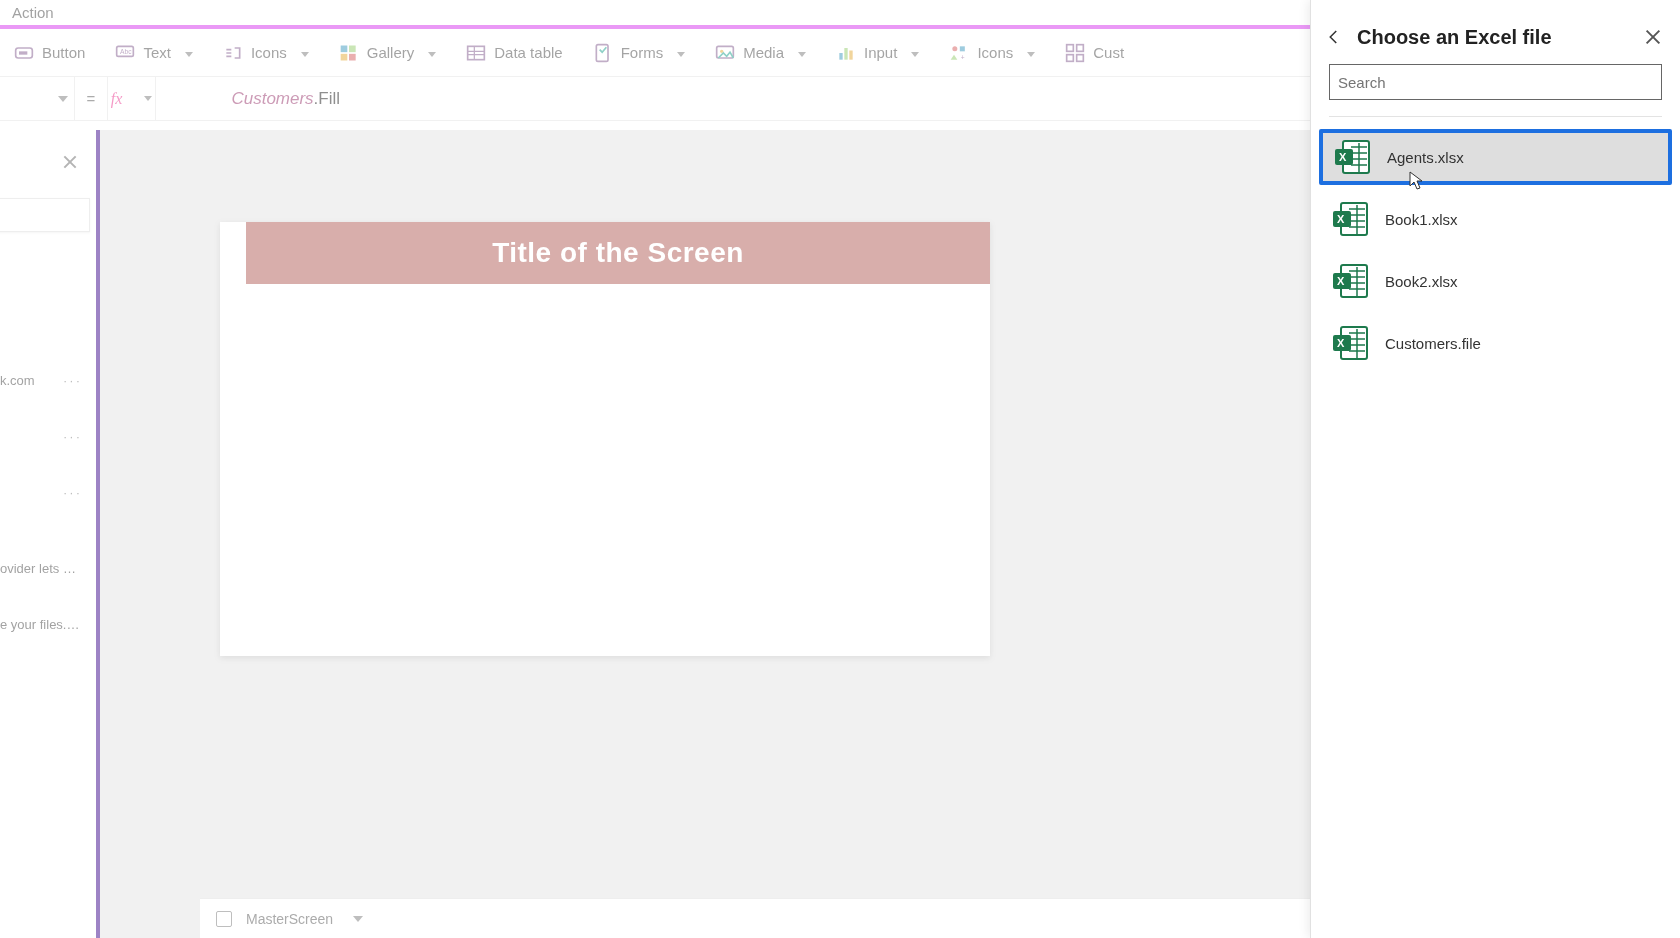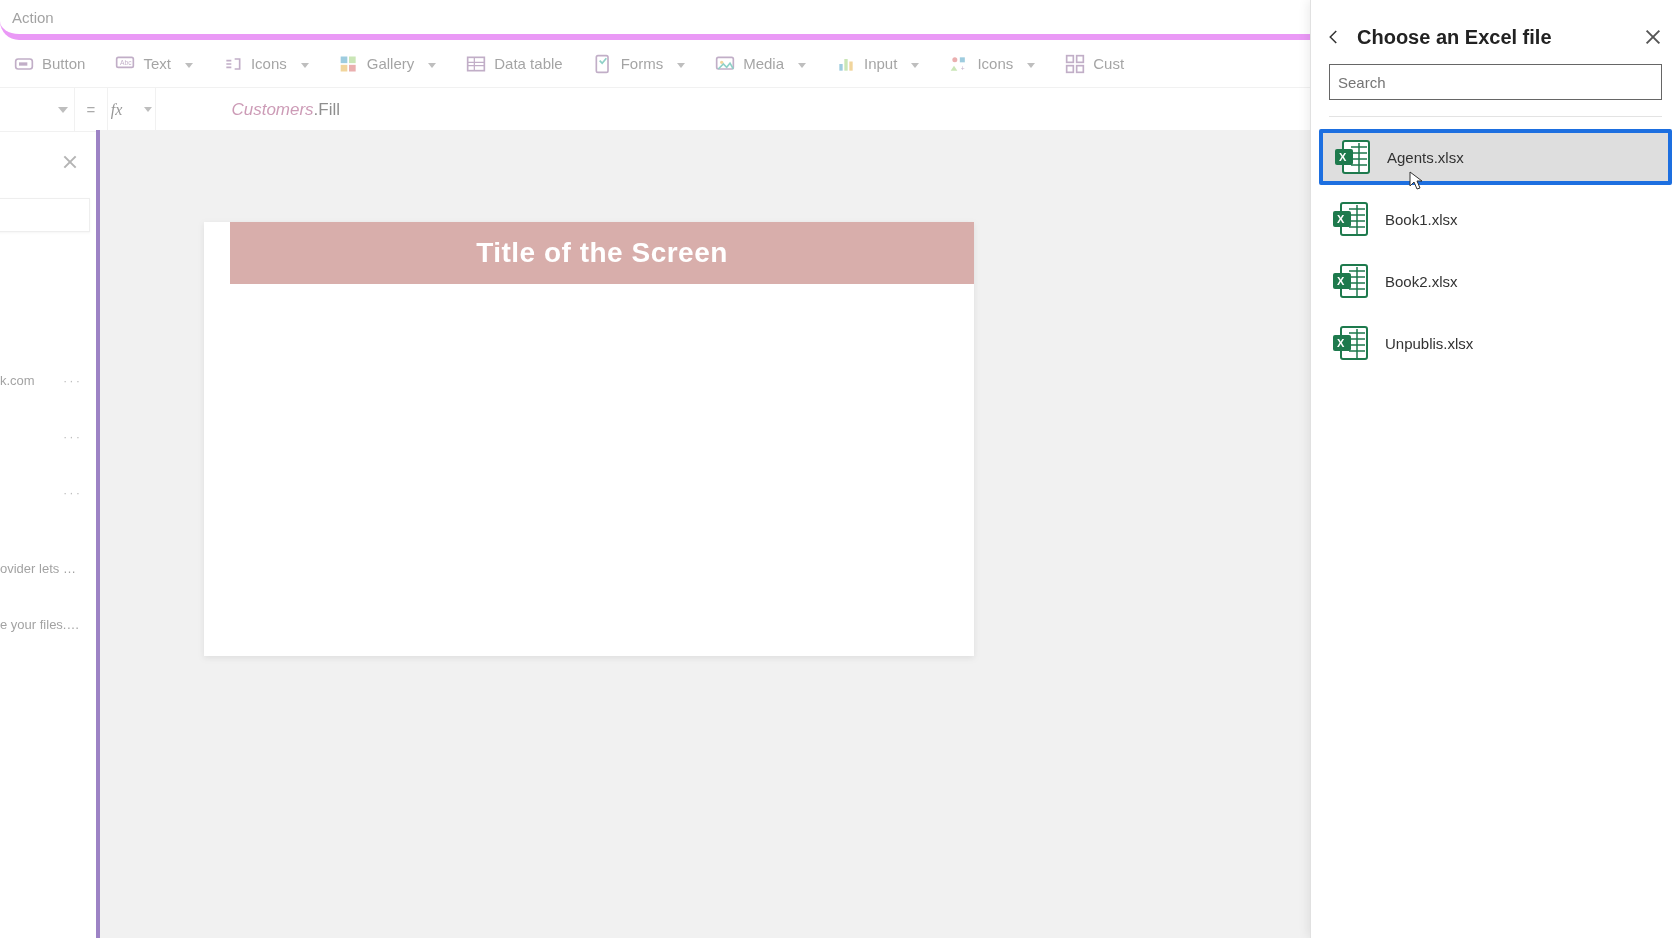--- a/index.html
+++ b/index.html
@@ -8,28 +8,27 @@
   
   .app {
     position: absolute;
     inset: 0;
     background: #fff;
     filter: opacity(0.55);
   }
 
   
   .topbar {
-    height: 40px;
+    height: 29px;
     display: flex;
     align-items: center;
     padding: 0 8px;
-    border-bottom: 6px solid #d946ef;
+    border-bottom: 4px solid #d946ef;
     color: #555;
     font-size: 15px;
-    border-radius: 19px;
   }
   .topbar .tab-left { flex: 0 0 auto; padding-left: 4px; }
   .topbar .spacer { flex: 1 1 auto; }
   .topbar .app-title { text-align: center; flex: 0 0 auto; margin-right: 40px; color: #444; }
 
   
   .ribbon {
     height: 48px;
     display: flex;
     gap: 30px;
@@ -76,21 +75,21 @@
     padding-right: 6px;
   }
   .prop-dd .dd-caret {
     width: 0; height: 0;
     border-left: 5px solid transparent;
     border-right: 5px solid transparent;
     border-top: 6px solid #888;
   }
   .eq { width: 34px; text-align: center; color: #666; border-left: 1px solid #e5e5e5; border-right: 1px solid #e5e5e5; height: 100%; display:flex; align-items:center; justify-content:center;}
   .fx {
-    width: 48px; text-align: center; font-style: italic; color: #404040;
+    width: 48px; text-align: center; font-style: italic; color: #ec4899;
     display: flex; align-items: center; justify-content: center; gap: 20px;
     border-right: 1px solid #e5e5e5; height:100%;
   }
   .fx .fx-label { font-family: "Cambria Math", serif; font-size: 16px; }
   .fx .dd-caret {
     width: 0; height: 0;
     border-left: 4px solid transparent;
     border-right: 4px solid transparent;
     border-top: 5px solid #888;
     margin-left: 2px;
@@ -153,21 +152,21 @@
   .left-panel .row .txt { overflow:hidden; text-overflow:ellipsis; }
   .left-panel .dots { color:#888; letter-spacing:2px; }
 
   .canvas-wrap {
     flex: 1;
     background: #e5e5e5;
     position: relative;
   }
   .canvas {
     position: absolute;
-    left: 104px; top: 92px;
+    left: 120px; top: 92px;
     width: 770px; height: 434px;
     background: #fff;
     box-shadow: 0 2px 6px rgba(0,0,0,0.15);
     padding-left: 26px;
   }
   .title-banner {
     height: 62px;
     background: #b86b66;
     color: #fff;
     display: flex;
@@ -456,20 +455,40 @@
         </div>
     </div>
 
     <div class="canvas-wrap">
       <div class="canvas">
         <div class="title-banner">
           <span>Title of the Screen</span>
         </div>
       </div>
 
+      <div class="statusbar">
+        <span class="checkbox"></span>
+        <span>MasterScreen</span>
+        <span class="dd-caret"></span>
+        <div class="flex"></div>
+        <div class="zoom-slider">
+          <span class="minus">−</span>
+          <div class="track">
+              <div class="thumb"></div>
+            </div>
+          <span class="plus">+</span>
+          <span>50</span>
+          <span>%</span>
+          <span class="fit-icon">
+            <svg viewBox="0 0 24 24" fill="none">
+                <path d="M4 9V4h5M20 9V4h-5M4 15v5h5M20 15v5h-5" stroke-width="2"></path>
+              </svg>
+          </span>
+        </div>
+      </div>
     </div>
   </div>
 </div>
 
 <div class="side-panel">
   <div class="sp-header">
     <div class="sp-back">
       <svg viewBox="0 0 24 24">
           <path d="M15 4l-8 8 8 8"></path>
         </svg>
@@ -519,16 +538,16 @@
         <span>Book2.xlsx</span>
       </div>
       <div class="file-item">
         <div class="excel-icon">
 <svg viewBox="0 0 40 40">
   <rect x="10" y="4" width="26" height="32" rx="2" fill="#fff" stroke="#1e7a4d" stroke-width="2"></rect>
   <path d="M18 10h16M18 16h16M18 22h16M18 28h16M26 6v30" stroke="#1e7a4d" stroke-width="1.5"></path>
   <rect x="2" y="12" width="18" height="16" rx="2" fill="#1e7a4d"></rect>
   <text x="6" y="24" font-size="11" font-weight="700" fill="#fff" font-family="Segoe UI">X</text>
 </svg></div>
-        <span>Unpublis.xlsx</span>
+        <span>Customers.file</span>
       </div>
     </div>
 </div>
 
 </body></html>

